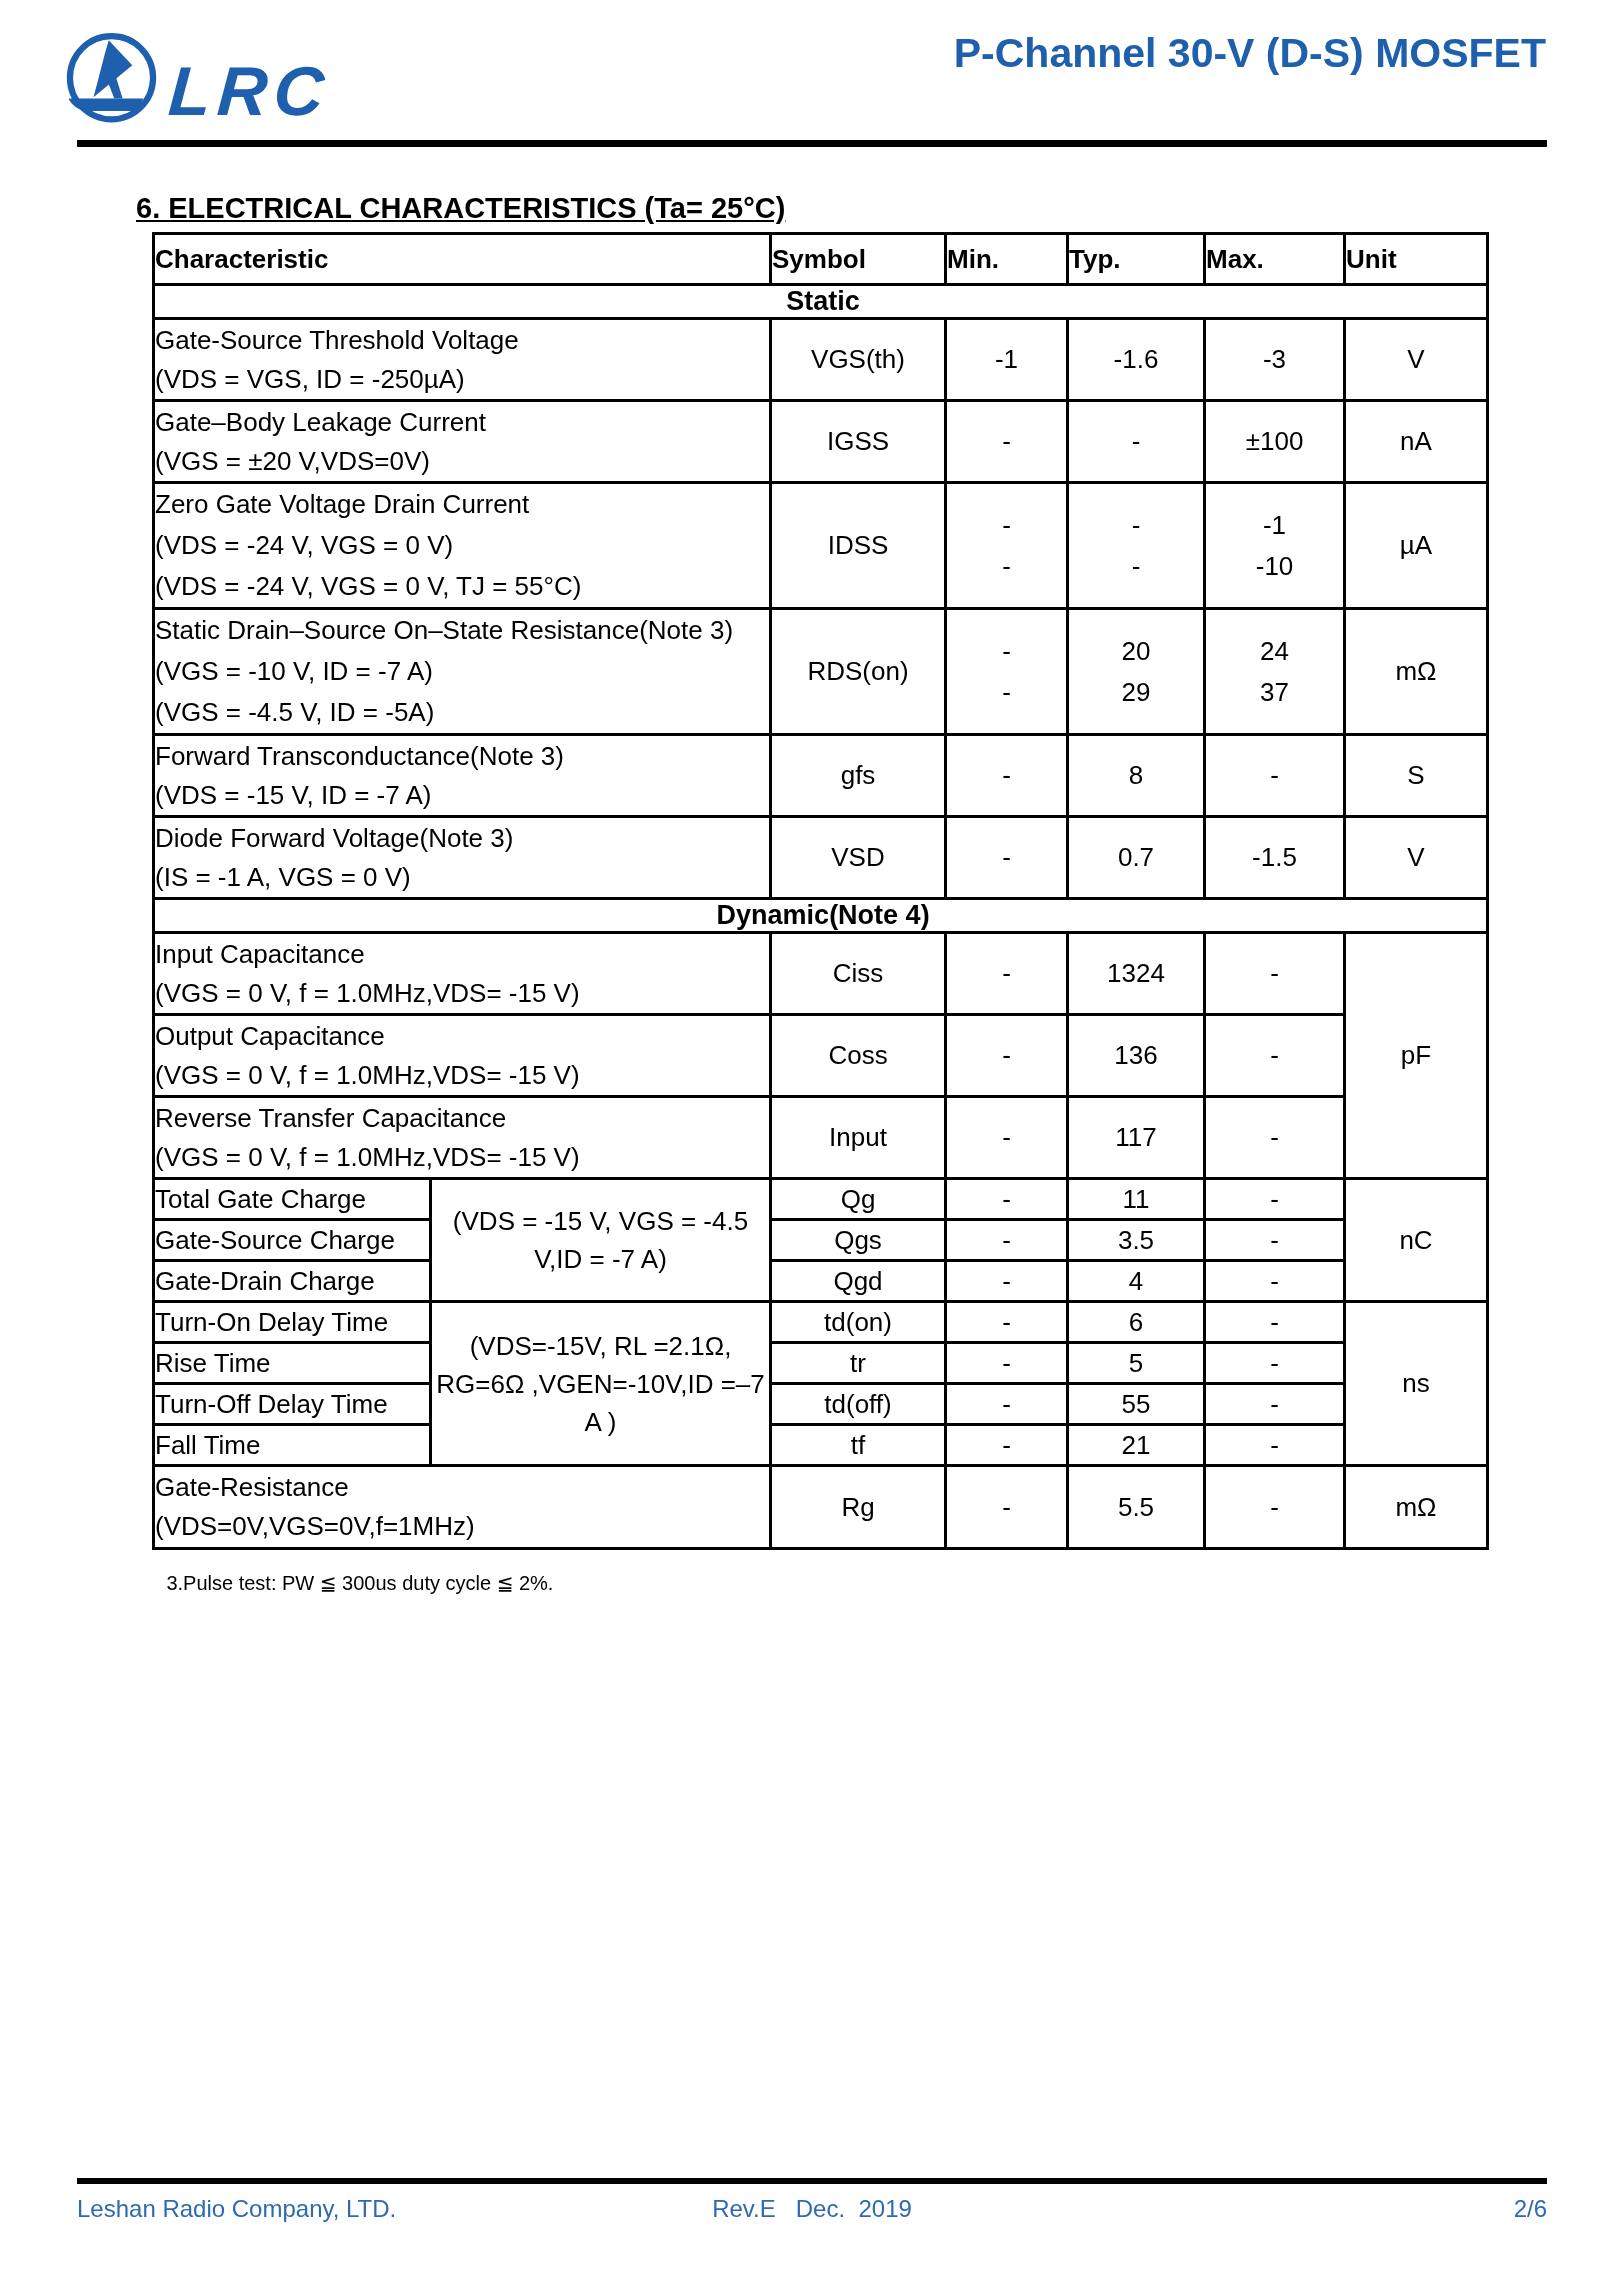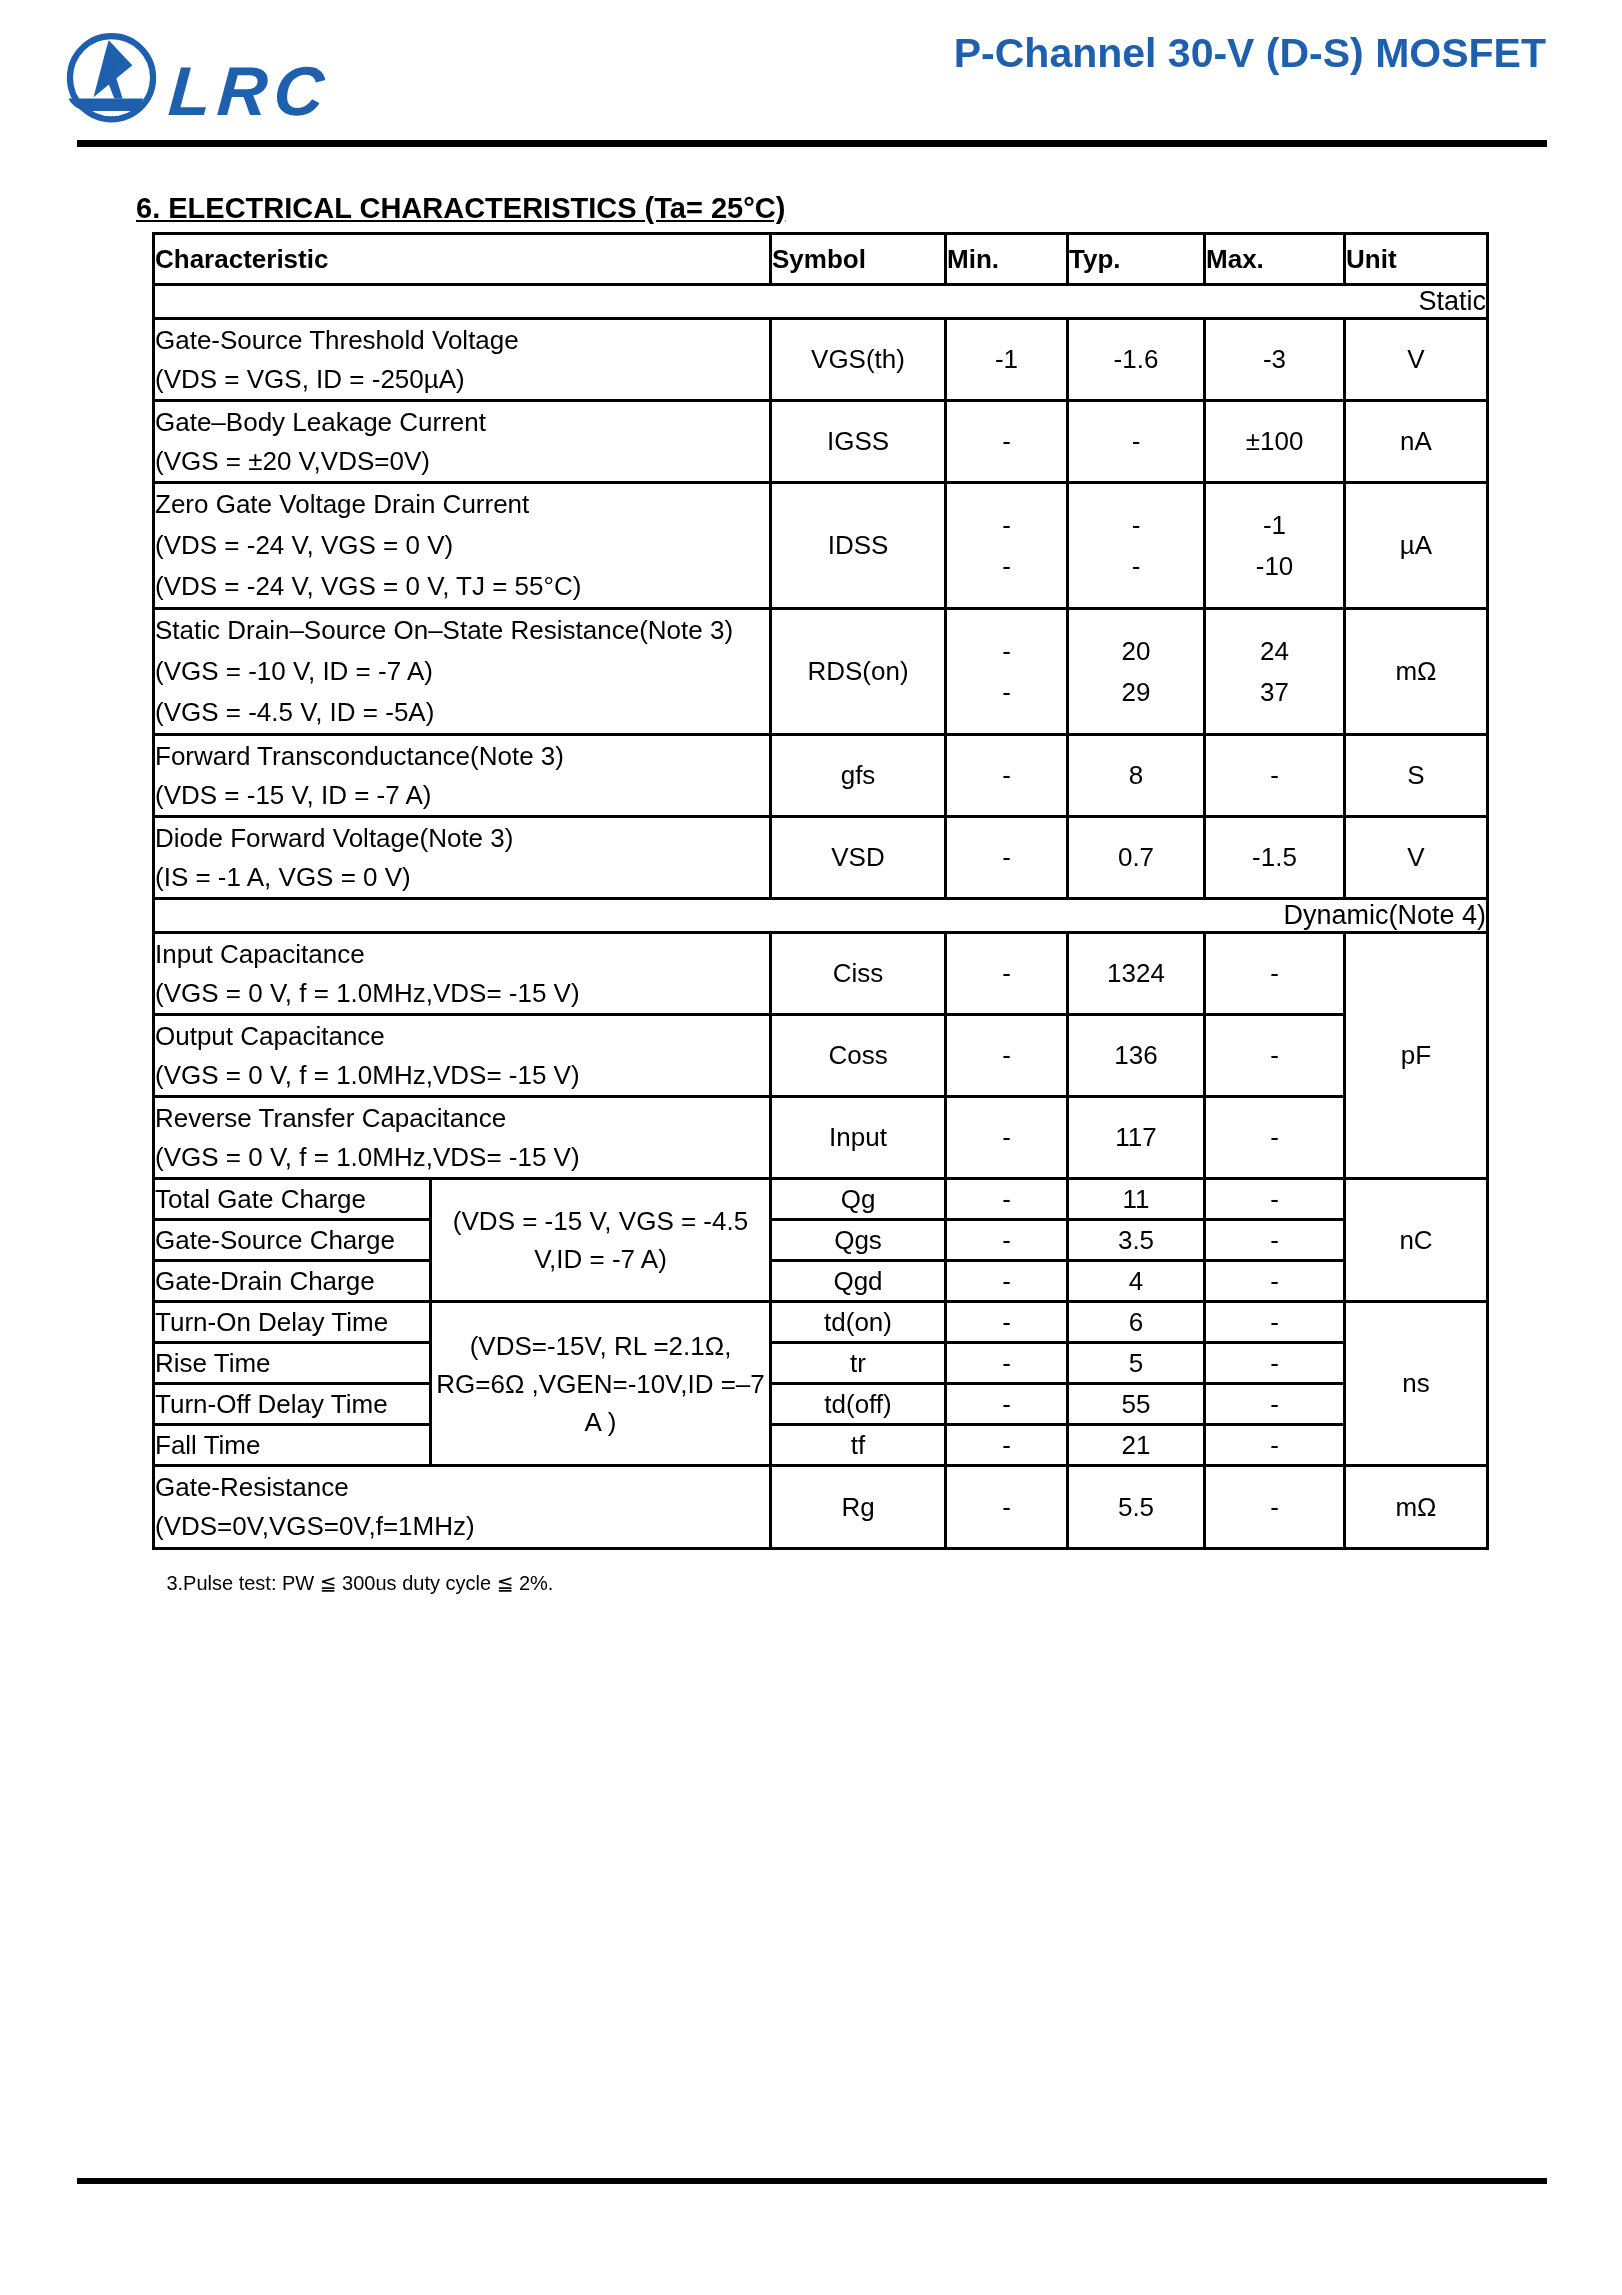--- a/index.html
+++ b/index.html
@@ -37,21 +37,21 @@
   .tablewrap{position:absolute;left:152px;top:232px;width:1339px;}
   table.ec{border-collapse:collapse;table-layout:fixed;width:1335px;}
   table.ec td,table.ec th{
     border:3.3px solid var(--ink);
     font-size:26px;
     padding:0;
     vertical-align:middle;
     overflow:hidden;
   }
   table.ec th{font-weight:bold;text-align:left;height:48px;}
-  tr.sec td{font-weight:normal;text-align:right;padding-left:5.2px;height:29px;font-size:27px;}
+  tr.sec td{font-weight:bold;text-align:center;padding-left:5.2px;height:29px;font-size:27px;}
   td.char{text-align:left;padding:1.3px 2.6px 1.3px 6.5px;}
   td.char .ln{line-height:39px;white-space:nowrap;}
   td.char .ln3{line-height:41px;white-space:nowrap;}
   td.name{text-align:left;padding-left:6.5px;line-height:37px;white-space:nowrap;}
   td.cond{text-align:center;line-height:38px;padding:0 5.2px;margin-left:48px;}
   td.c{text-align:center;}
   td.vbot{vertical-align:bottom;padding-bottom:1.3px;}
   td .vln{line-height:41px;text-align:center;}
   tr.h120 td{height:79px;}
   tr.h186 td{height:122px;}
@@ -321,15 +321,20 @@
       </tr>
     </tbody>
       </table>
 
     <div class="notes">
       <div class="note">3.Pulse test: PW ≦ 300us duty cycle ≦ 2%.</div>
     </div>
   </div>
 
   <div class="footrule"></div>
+  <div class="footer">
+    <span class="f-left">Leshan Radio Company, LTD.</span>
+    <span class="f-center">Rev.E   Dec.  2019</span>
+    <span class="f-right">2/6</span>
+  </div>
 
 </div>
 
 
 </body></html>

